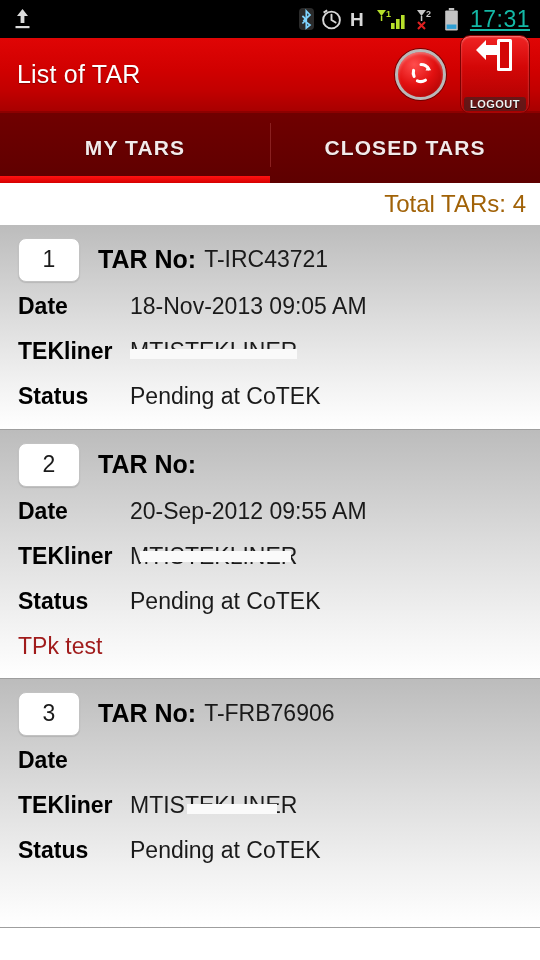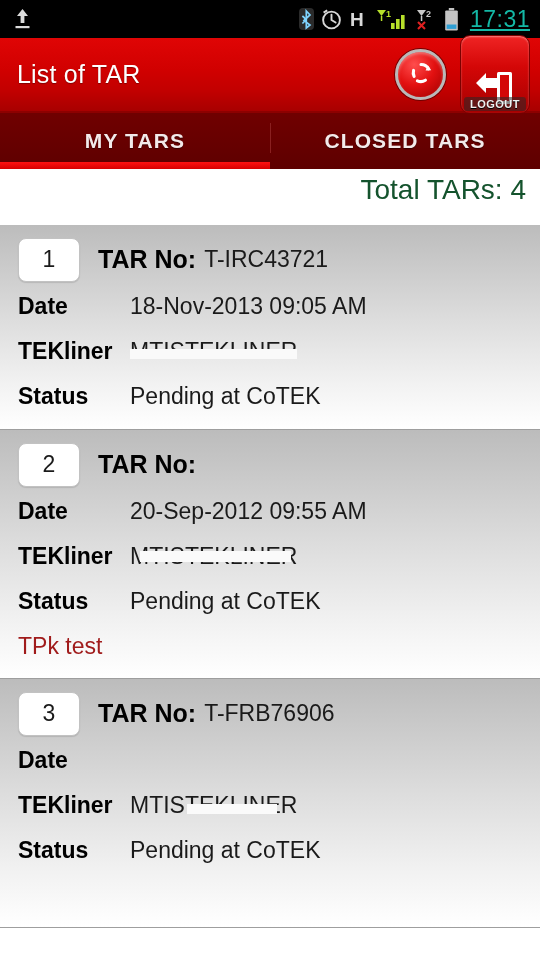--- a/index.html
+++ b/index.html
@@ -49,34 +49,34 @@
     box-shadow:0 0 0 1px #6e0000, inset 0 2px 3px rgba(255,255,255,.35);
     display:flex; align-items:center; justify-content:center;
     cursor:pointer;
   }
   .logout-btn {
     width:70px; height:79px; border-radius:10px;
     background:linear-gradient(180deg,#f02424 0%,#d40707 40%,#a60000 100%);
     border:1px solid #7d0000;
     box-shadow:inset 0 1px 2px rgba(255,255,255,.45);
     position:relative; cursor:pointer;
-    display:flex; align-items:flex-end; justify-content:center;
+    display:flex; align-items:flex-start; justify-content:center;
   }
   .logout-label {
     position:absolute; bottom:2px; left:3px; right:3px;
     text-align:center; font-size:11px; font-weight:bold;
     color:#f0f0f0; letter-spacing:0.5px;
     background:rgba(40,40,40,.55);
     border-radius:3px; padding:1px 0;
     text-shadow:0 1px 0 #000;
   }
 
   
   .tabbar {
-    height:56px; background:linear-gradient(180deg,#700000 0%,#5e0000 100%);
+    height:70px; background:linear-gradient(180deg,#700000 0%,#5e0000 100%);
     display:flex; position:relative;
   }
   .tab {
     flex:1; display:flex; align-items:center; justify-content:center;
     color:#f3eaea; font-size:21px; font-weight:bold;
     letter-spacing:1.1px; cursor:pointer; position:relative;
     text-shadow:0 1px 1px rgba(0,0,0,.45);
   }
   .tab + .tab::before {
     content:""; position:absolute; left:0; top:10px; bottom:16px;
@@ -87,21 +87,21 @@
     width:270px; height:7px;
     background:linear-gradient(180deg,#ff1212 0%,#d60000 100%);
   }
 
   
   .totalbar {
     height:42px; background:#ffffff;
     display:flex; align-items:center; justify-content:flex-end;
     padding-right:14px;
   }
-  .total-text { font-size:28px; color:#14532d;text-align:center; }
+  .total-text { font-size:24px; color:#a16207;text-align:center; }
 
   
   .list { position:absolute; top:225px; left:0; right:0; bottom:0; overflow:hidden; }
   .tar-card {
     position:relative;
     background:linear-gradient(180deg,#bcbcbc 0%,#c6c6c6 14%,#dcdcdc 45%,#f2f2f2 78%,#ffffff 100%);
     border-bottom:1px solid #9e9e9e;
     padding:12px 0 10px 0;
   }
   .card-row {

